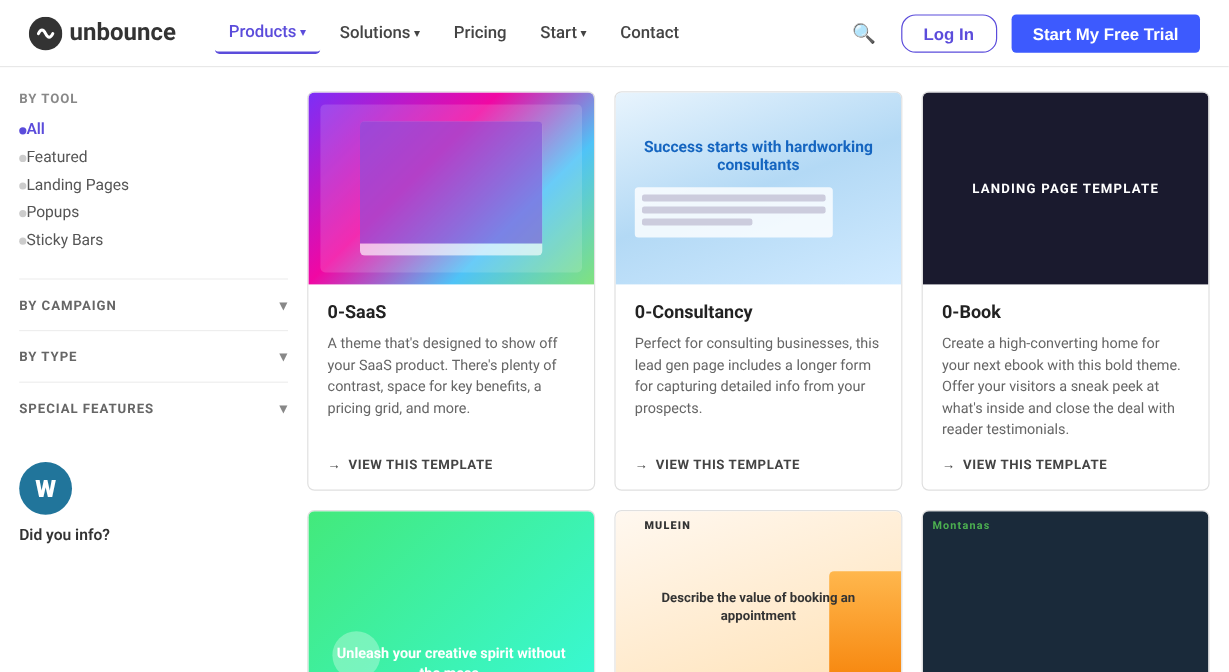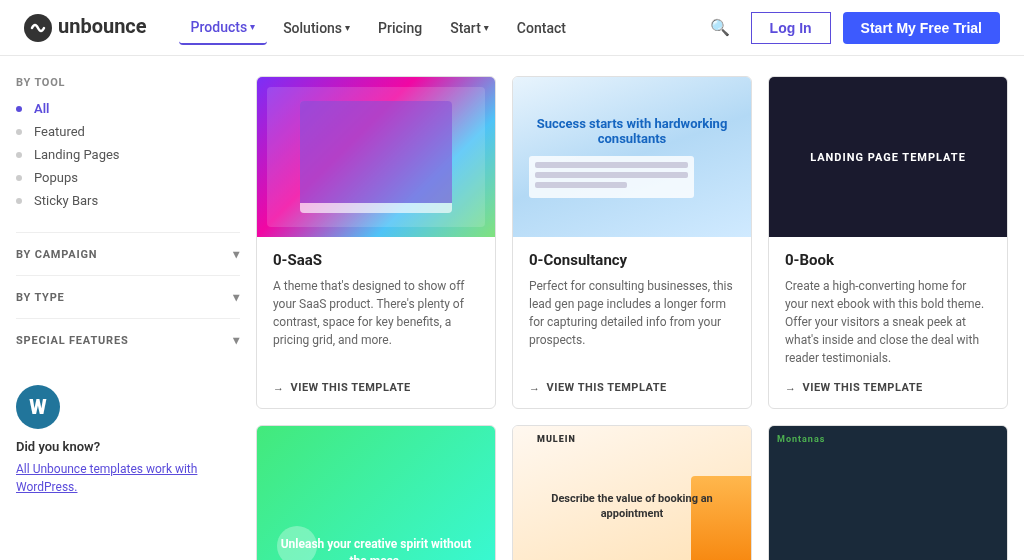--- a/index.html
+++ b/index.html
@@ -17,40 +17,40 @@
     .nav-link {
       padding: 8px 12px; color: #444; text-decoration: none; font-size: 14px; font-weight: 500;
       display: flex; align-items: center; gap: 3px; cursor: pointer; border-radius: 4px;
     }
     .nav-link.active { color: #5b4cdb; border-bottom: 2px solid #5b4cdb; }
     .nav-link .chevron { font-size: 10px; }
     .nav-right { display: flex; align-items: center; gap: 12px; }
     .search-icon-btn { background: none; border: none; cursor: pointer; padding: 4px 8px; color: #555; font-size: 16px; }
     .btn-login {
       padding: 7px 18px; border: 1.5px solid #5b4cdb; color: #5b4cdb; background: #fff;
-      border-radius: 0; font-size: 14px; font-weight: 600; cursor: pointer;
+      border-radius: 12px; font-size: 14px; font-weight: 600; cursor: pointer;
     }
     .btn-trial {
       padding: 8px 18px; background: #3d5afe; color: #fff; border: none;
       border-radius: 4px; font-size: 14px; font-weight: 700; cursor: pointer; white-space: nowrap;
     }
 
     
     .main-content {
       display: flex; max-width: 1024px; margin: 0 auto; padding: 20px 16px;
     }
 
     
     .sidebar { width: 240px; flex-shrink: 0; padding-right: 16px; }
     .sidebar-section-title {
       font-size: 11px; font-weight: 700; color: #888; letter-spacing: 0.8px; text-transform: uppercase;
       margin-bottom: 12px; margin-top: 0;
     }
     .sidebar-list { list-style: none; margin-bottom: 24px; }
-    .sidebar-list li { margin-bottom: 8px; display: flex; align-items: center; gap: 12px; }
+    .sidebar-list li { margin-bottom: 8px; display: flex; align-items: center; gap: 0; }
     .sidebar-list li .dot {
       width: 6px; height: 6px; border-radius: 50%; background: #ccc; flex-shrink: 0;
     }
     .sidebar-list li.active .dot { background: #5b4cdb; }
     .sidebar-list li a { text-decoration: none; color: #555; font-size: 13px; }
     .sidebar-list li.active a { color: #5b4cdb; font-weight: 600; }
 
     .sidebar-accordion {
       border-top: 1px solid #eee; padding: 14px 0;
     }
@@ -259,22 +259,21 @@
 
     <div class="sidebar-accordion">
       <div class="sidebar-accordion-header">
         <span>SPECIAL FEATURES</span>
         <span class="arrow">▾</span>
       </div>
     </div>
 
     <div class="sidebar-wp">
       <div class="wp-icon">W</div>
-      <p class="sidebar-wp-title">Did you know?</p>
-      <a class="sidebar-wp-link">All Unbounce templates work with WordPress.</a>
+      <p class="sidebar-wp-title">Did you info?</p>
     </div>
   </aside>
 
   <div class="template-grid">
 
     <div class="template-card">
       <div class="template-card-image img-saas">
         <div class="saas-mockup">
           <div class="saas-laptop">
             <div class="saas-laptop-screen"></div>

